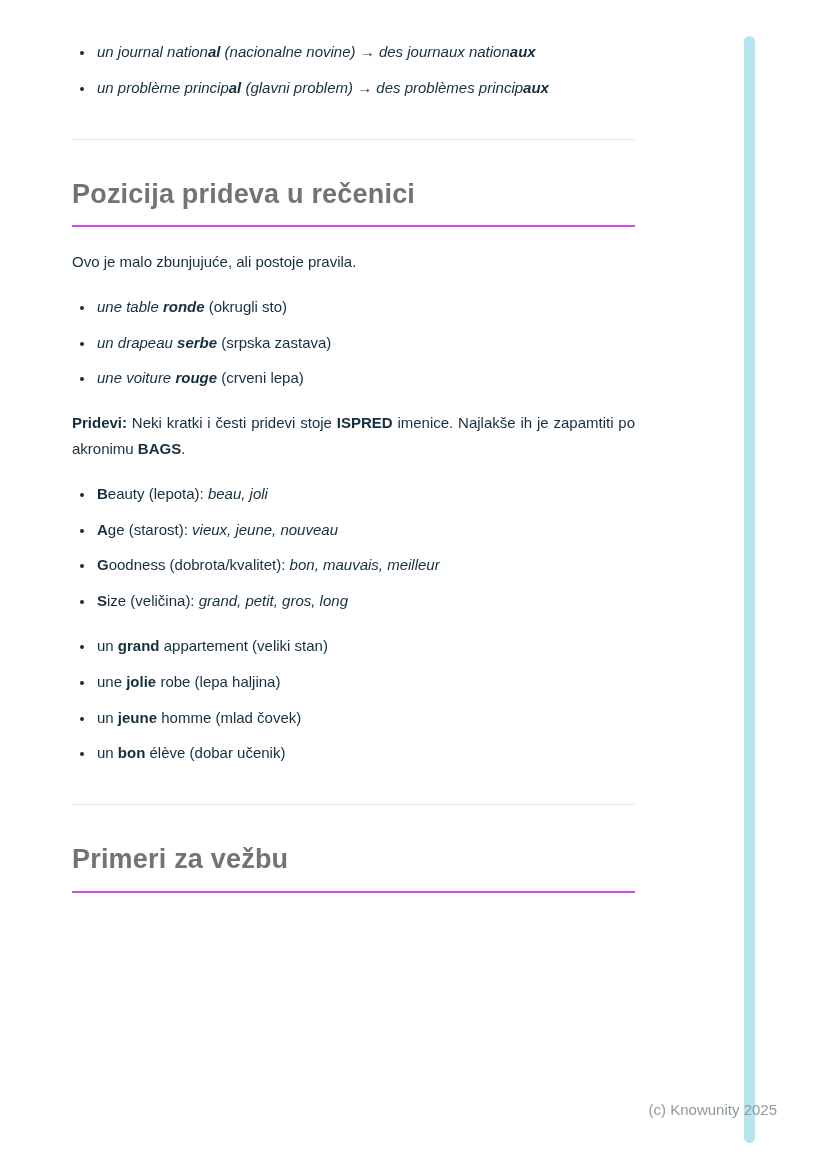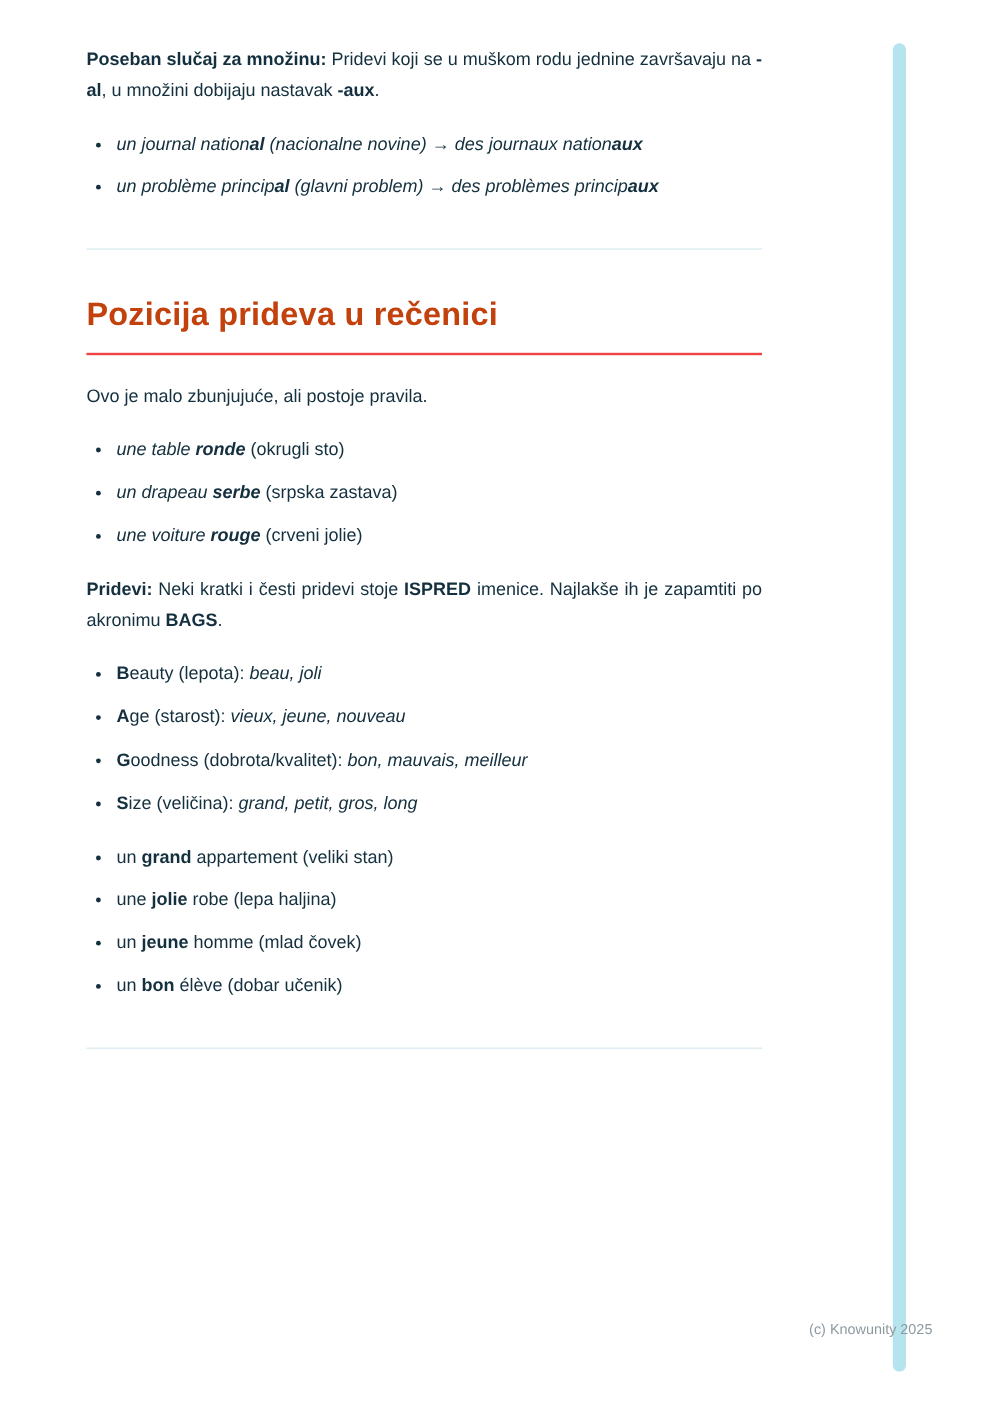--- a/index.html
+++ b/index.html
@@ -26,76 +26,76 @@
   .content li { margin: 10px 0; padding-left: 2px; }
   .content li::marker { color: #14303e; font-size: 13px; }
   .content hr {
     border: none;
     border-top: 1px solid #d8e9ef;
     margin: 38px 0;
   }
   .content h2 {
     font-size: 27px;
     font-weight: bold;
-    color: #c2410c;
+    color: #737373;
     margin: 38px 0 22px 0;
     padding-bottom: 15px;
-    border-bottom: 2px solid #ef4444;
+    border-bottom: 2px solid #d946ef;
     letter-spacing: 0.2px;
     line-height: 1.2;
   }
   .b { font-weight: bold; }
   .i { font-style: italic; }
   .accent-bar {
     position: absolute;
     left: 744px;
     top: 36px;
     width: 11px;
     height: 1107px;
     background: #b5e3ee;
     border-radius: 6px;
     z-index: 0;
   }
   .watermark {
     position: absolute;
     top: 1101px;
     right: 51px;
-    font-size: 12px;
+    font-size: 15px;
     color: #8e9aa0;
     z-index: 1;
   }
 </style>
 </head>
 <body>
 
 <div>
   <div class="accent-bar"></div>
   <main class="content">
-      <p class="justify"><span class="b">Poseban slučaj za množinu: </span><span>Pridevi koji se u muškom rodu jednine završavaju na </span><span class="b">-al</span><span>, u množini dobijaju nastavak </span><span class="b">-aux</span><span>.</span></p>
       <ul>
         <li><span class="i">un journal nation</span><span class="b i">al</span><span class="i"> (nacionalne novine) → </span><span class="i">des journaux nation</span><span class="b i">aux</span></li>
         <li><span class="i">un problème princip</span><span class="b i">al</span><span class="i"> (glavni problem) → </span><span class="i">des problèmes princip</span><span class="b i">aux</span></li>
       </ul>
       <hr>
       <h2>Pozicija prideva u rečenici</h2>
       <p><span>Ovo je malo zbunjujuće, ali postoje pravila.</span></p>
       <ul>
         <li><span class="i">une table </span><span class="b i">ronde</span><span> (okrugli sto)</span></li>
         <li><span class="i">un drapeau </span><span class="b i">serbe</span><span> (srpska zastava)</span></li>
-        <li><span class="i">une voiture </span><span class="b i">rouge</span><span> (crveni jolie)</span></li>
+        <li><span class="i">une voiture </span><span class="b i">rouge</span><span> (crveni lepa)</span></li>
       </ul>
       <p class="justify"><span class="b">Pridevi: </span><span>Neki kratki i česti pridevi stoje </span><span class="b">ISPRED</span><span> imenice. Najlakše ih je zapamtiti po akronimu </span><span class="b">BAGS</span><span>.</span></p>
       <ul>
         <li><span class="b">B</span><span>eauty (lepota): </span><span class="i">beau, joli</span></li>
         <li><span class="b">A</span><span>ge (starost): </span><span class="i">vieux, jeune, nouveau</span></li>
         <li><span class="b">G</span><span>oodness (dobrota/kvalitet): </span><span class="i">bon, mauvais, meilleur</span></li>
         <li><span class="b">S</span><span>ize (veličina): </span><span class="i">grand, petit, gros, long</span></li>
       </ul>
       <ul>
         <li><span>un </span><span class="b">grand</span><span> appartement (veliki stan)</span></li>
         <li><span>une </span><span class="b">jolie</span><span> robe (lepa haljina)</span></li>
         <li><span>un </span><span class="b">jeune</span><span> homme (mlad čovek)</span></li>
         <li><span>un </span><span class="b">bon</span><span> élève (dobar učenik)</span></li>
       </ul>
       <hr>
+      <h2>Primeri za vežbu</h2>
     </main>
   <div class="watermark">(c) Knowunity 2025</div>
 </div>
 
 </body></html>

